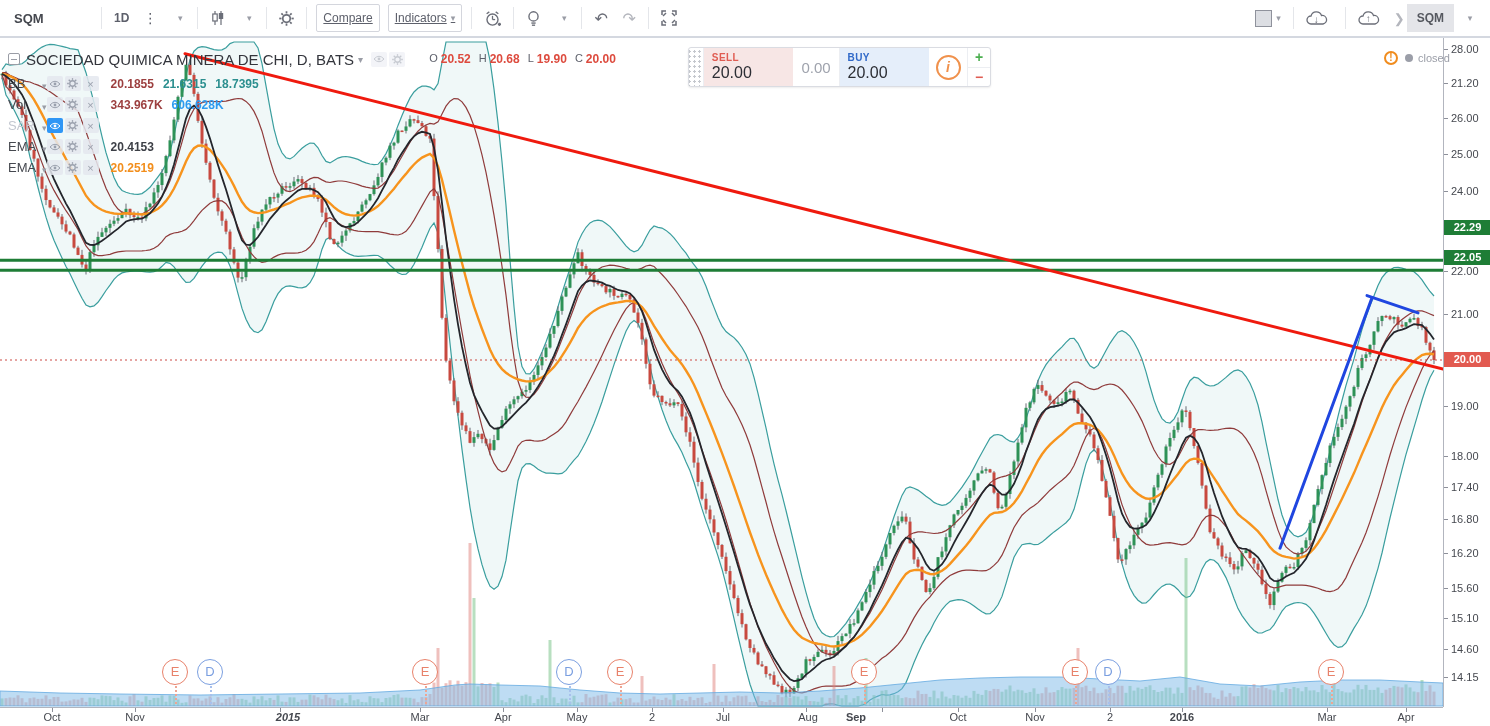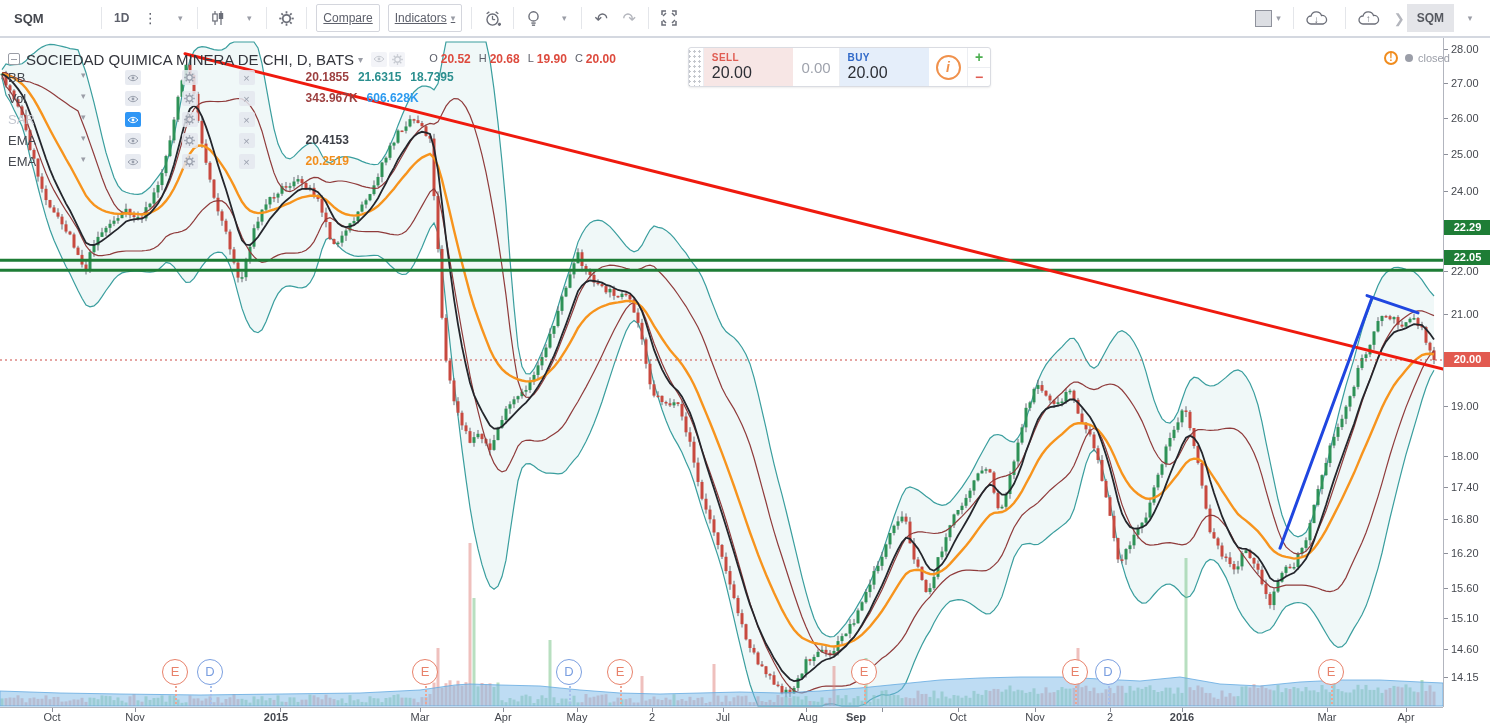--- a/index.html
+++ b/index.html
@@ -47,21 +47,21 @@
   
   #legend { position:absolute; left:8px; top:10px; z-index:30; }
   #legend-title-row { display:flex; align-items:center; height:22px; }
   #legend-collapse { width:12px; height:12px; border:1px solid #9a9da6; border-radius:2px;
     margin-right:6px; position:relative; background:rgba(255,255,255,.7); }
   #legend-collapse:after { content:""; position:absolute; left:2px; right:2px; top:5px; height:1px; background:#9a9da6; }
   #legend-title { font-size:15px; color:#33353c; white-space:nowrap; }
   .ohlc { display:flex; margin-left:14px; }
   .ohlc span.k { color:#5d606b; font-size:11px; margin:0 3px 0 8px; }
   .ohlc span.v { color:#dd4b3e; font-size:12px; font-weight:bold; }
-  .lg-row { display:flex; align-items:flex-start; height:21px;gap:39px; }
+  .lg-row { display:flex; align-items:flex-end; height:21px; }
   .lg-label { font-size:13px; color:#45484f; min-width:30px; }
   .lg-label.dim { color:#c3c7d0; }
   .ibox { width:16px; height:15px; border-radius:2px; background:rgba(228,231,238,.85);
     margin-right:2px; display:flex; align-items:center; justify-content:center;
     color:#9aa0ad; font-size:10px; cursor:pointer; }
   .ibox.blue { background:#2f96f5; color:#fff; }
   .ibox svg { display:block; }
   .lg-vals { display:flex; margin-left:10px; }
   .lg-vals span { font-size:12px; font-weight:bold; margin-right:9px; white-space:nowrap; }
   .faint { opacity:.55; }
@@ -1497,21 +1497,21 @@
       <span id="closed-lbl">closed</span>
     </div>
 
     <div id="price-axis">
         <div class="p-tick" style="top: 5.44554px;">
           <div class="dash"></div>
           <div class="lbl">28.00</div>
         </div>
         <div class="p-tick" style="top: 38.9038px;">
           <div class="dash"></div>
-          <div class="lbl">27.00</div>
+          <div class="lbl">21.20</div>
         </div>
         <div class="p-tick" style="top: 73.6249px;">
           <div class="dash"></div>
           <div class="lbl">26.00</div>
         </div>
         <div class="p-tick" style="top: 109.708px;">
           <div class="dash"></div>
           <div class="lbl">25.00</div>
         </div>
         <div class="p-tick" style="top: 147.264px;">
@@ -1565,21 +1565,21 @@
         <div class="p-badge" style="top: 182px; background: rgb(30, 125, 54);">22.29</div>
         <div class="p-badge" style="top: 212px; background: rgb(30, 125, 54);">22.05</div>
         <div class="p-badge" style="top: 314px; background: rgb(226, 90, 80);">20.00</div>
       </div>
     <div id="time-axis">
         <div class="t-dash" style="left: 52px;"></div>
         <div class="t-lbl" style="left: 52px;">Oct</div>
         <div class="t-dash" style="left: 135px;"></div>
         <div class="t-lbl" style="left: 135px;">Nov</div>
         <div class="t-dash" style="left: 280px;"></div>
-        <div class="t-lbl bold" style="left: 276px;">2015</div>
+        <div class="t-lbl bold" style="left: 288px; font-style: italic;">2015</div>
         <div class="t-dash" style="left: 420px;"></div>
         <div class="t-lbl" style="left: 420px;">Mar</div>
         <div class="t-dash" style="left: 503px;"></div>
         <div class="t-lbl" style="left: 503px;">Apr</div>
         <div class="t-dash" style="left: 577px;"></div>
         <div class="t-lbl" style="left: 577px;">May</div>
         <div class="t-dash" style="left: 652px;"></div>
         <div class="t-lbl" style="left: 652px;">2</div>
         <div class="t-dash" style="left: 723px;"></div>
         <div class="t-lbl" style="left: 723px;">Jul</div>

